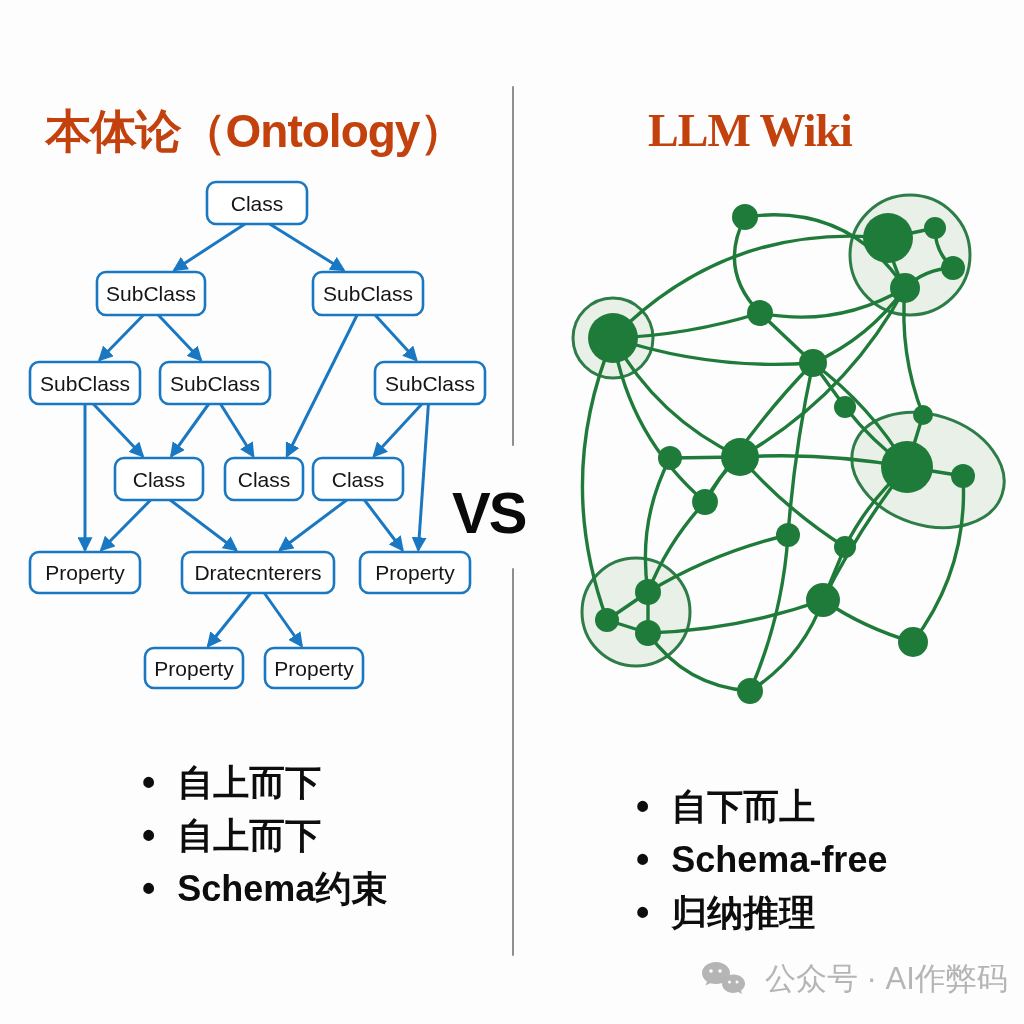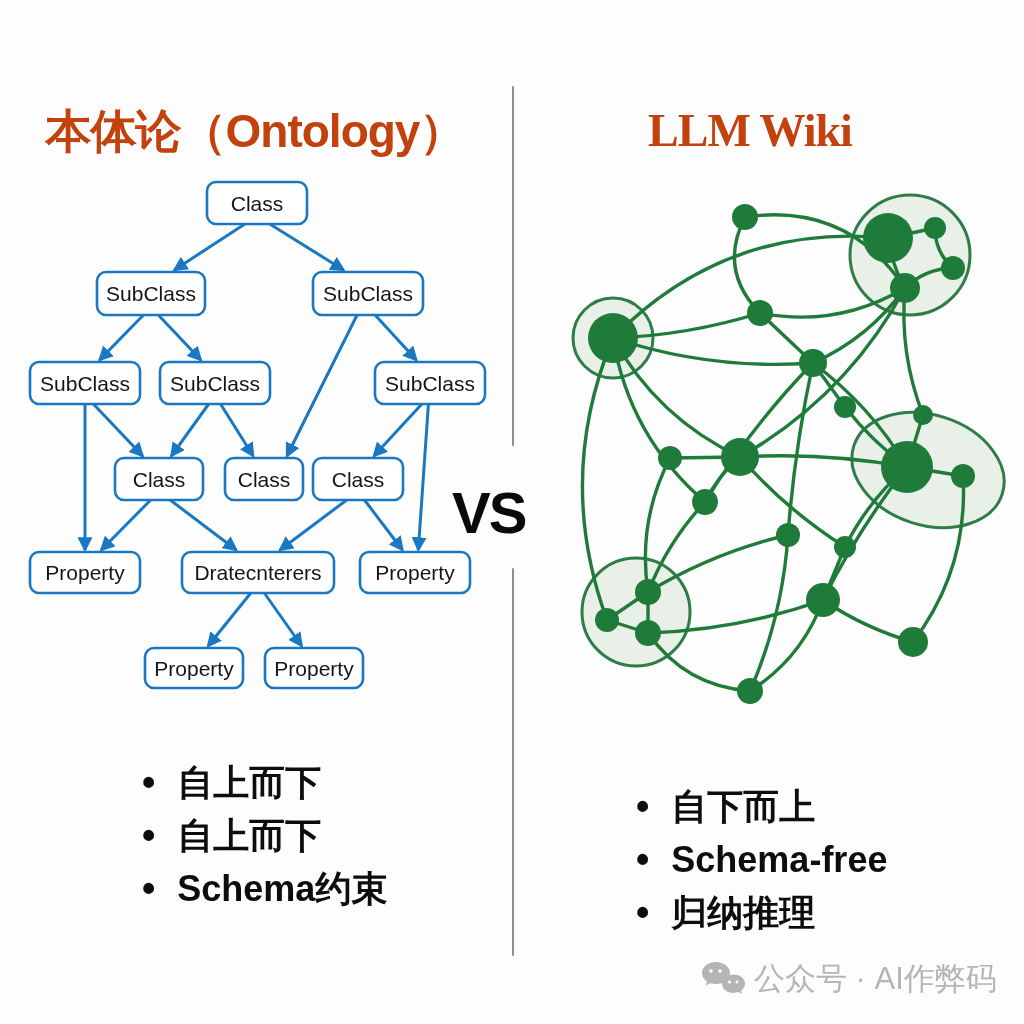--- a/index.html
+++ b/index.html
@@ -29,21 +29,21 @@
   svg.diagram text{font-family:"Liberation Sans","DejaVu Sans",sans-serif;}
   .bullets{
     position:absolute;top:756px;margin:0;padding:0;list-style:none;
     font-size:36px;font-weight:700;color:#0d0d0d;
   }
   .bullets.left{left:142px;}
   .bullets.right{left:636px;margin-top:24px;}
   .bullets li{height:53px;line-height:53px;white-space:nowrap;}
   .bullets li::before{content:"\2022";margin-right:22px;font-size:38px;}
   .watermark{
-    position:absolute;top:958px;left:700px;display:flex;align-items:center;gap:8px;
+    position:absolute;top:958px;left:700px;display:flex;align-items:center;gap:19px;
     color:#b5b5b5;font-size:31px;font-weight:400;white-space:nowrap;justify-content:center;
   }
   .watermark svg{display:block;}
 </style>
 </head>
 <body>
 
 <div class="page">
 
   <h1 class="panel-title left">本体论（Ontology）</h1>

